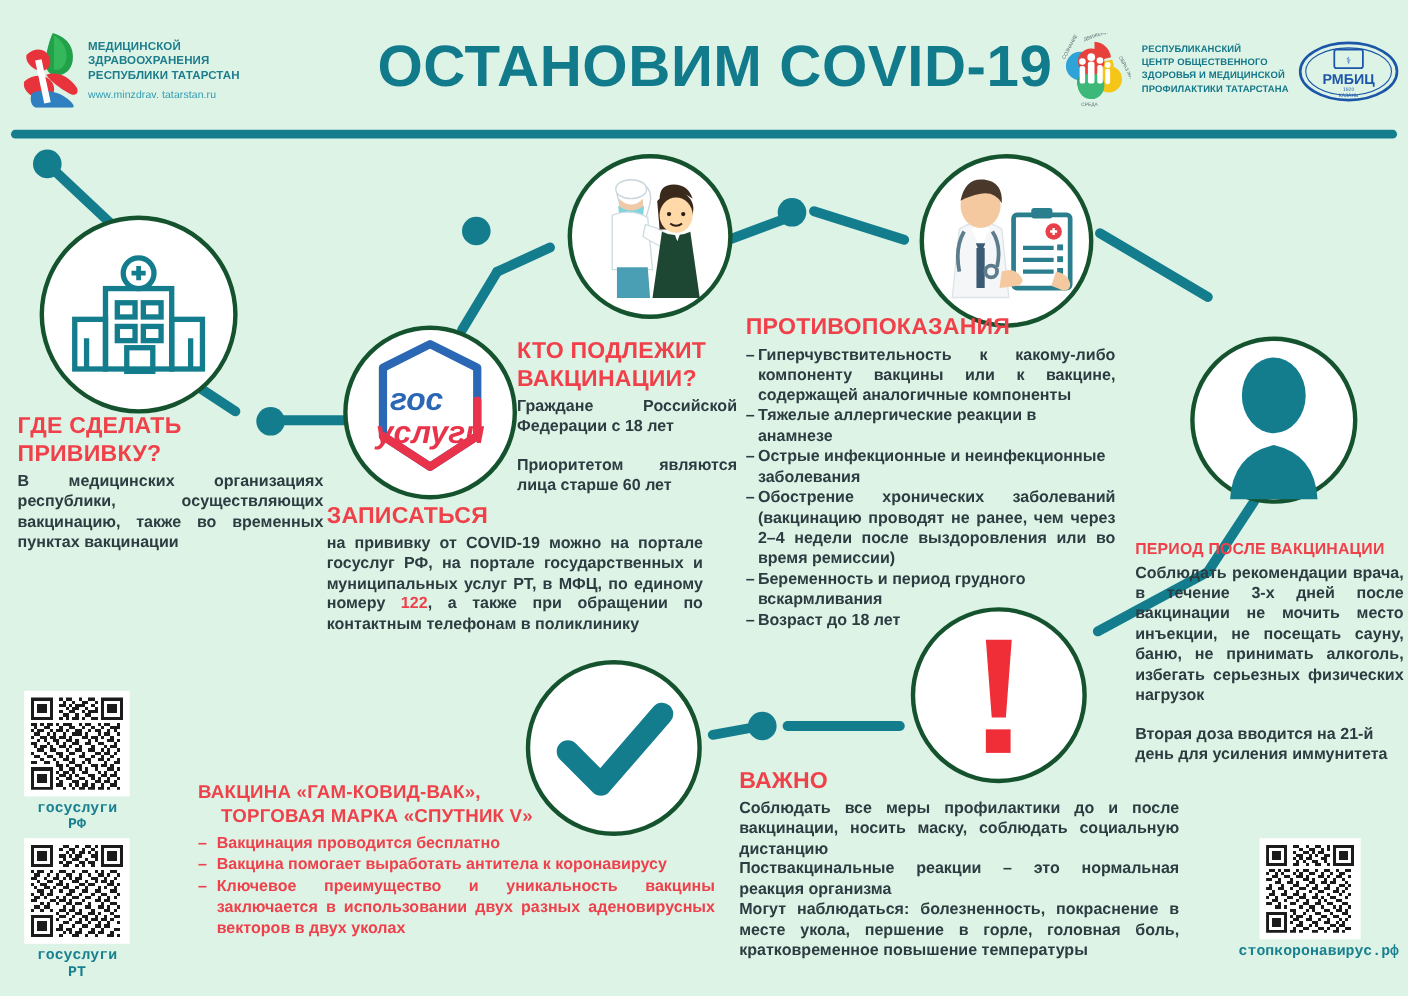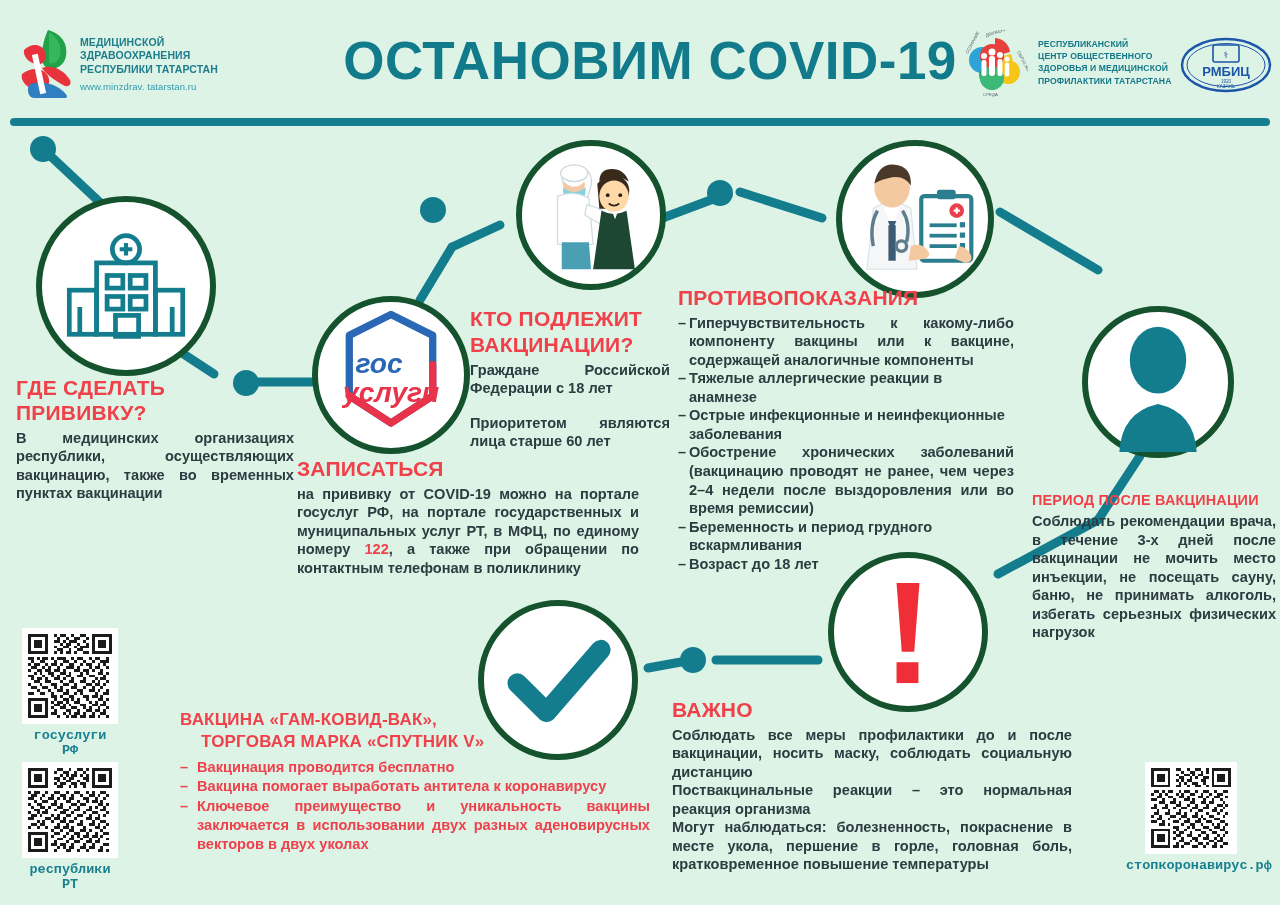--- a/index.html
+++ b/index.html
@@ -39,21 +39,21 @@
 
   
   .rc-logo{position:absolute;left:962px;top:30px;width:66px;height:68px;}
   .rc-text{position:absolute;left:1038px;top:38px;width:150px;
     font-size:8.6px;font-weight:bold;color:#14788a;line-height:1.42;letter-spacing:.1px;}
   .rmbic{position:absolute;left:1180px;top:36px;width:92px;height:58px;}
 
   
   .circ{
     position:absolute;border-radius:50%;
-    background:#ffffff;border:6px solid #14532d;
+    background:#ffffff;border:4px solid #14532d;
     box-sizing:border-box;
   }
   .dot{position:absolute;width:26px;height:26px;border-radius:50%;background:#137d8e;}
 
   
   .blk{position:absolute;}
   .h-red{
     color:#f0414b;font-weight:bold;letter-spacing:.2px;
     font-size:21px;line-height:1.18;margin-bottom:3px;
   }
@@ -303,20 +303,21 @@
         <li>Острые инфекционные и неинфекционные заболевания</li>
         <li style="text-align:justify;">Обострение хронических заболеваний (вакцинацию проводят не ранее, чем через 2–4 недели после выздоровления или во время ремиссии)</li>
         <li>Беременность и период грудного вскармливания</li>
         <li>Возраст до 18 лет</li>
       </ul>
     </div>
 
     <div class="blk" style="left:1032px;top:492px;width:244px;">
       <div class="h-red" style="font-size:14.4px;">ПЕРИОД ПОСЛЕ ВАКЦИНАЦИИ</div>
       <div class="body-t just">Соблюдать рекомендации врача, в течение 3-х дней после вакцинации не мочить место инъекции, не посещать сауну, баню, не принимать алкоголь, избегать серьезных физических нагрузок</div>
+      <div class="body-t" style="margin-top:17px;">Вторая доза вводится на 21-й день для усиления иммунитета</div>
     </div>
 
     <div class="blk" style="left:672px;top:698px;width:400px;">
       <div class="h-red">ВАЖНО</div>
       <div class="body-t just">Соблюдать все меры профилактики до и после вакцинации, носить маску, соблюдать социальную дистанцию</div>
       <div class="body-t just">Поствакцинальные реакции – это нормальная реакция организма</div>
       <div class="body-t just">Могут наблюдаться: болезненность, покраснение в месте укола, першение в горле, головная боль, кратковременное повышение температуры</div>
     </div>
 
     <div class="blk" style="left:180px;top:710px;width:470px;">
@@ -737,21 +738,21 @@
               <rect x="25" y="27" width="1" height="1"></rect>
             <rect x="9" y="28" width="1" height="1"></rect>
               <rect x="13" y="28" width="2" height="1"></rect>
               <rect x="17" y="28" width="1" height="1"></rect>
               <rect x="20" y="28" width="1" height="1"></rect>
               <rect x="24" y="28" width="2" height="1"></rect>
               <rect x="27" y="28" width="1" height="1"></rect>
           </g>
         </svg>
       </div>
-      <div class="qr-label">республики РТ</div>
+      <div class="qr-label">госуслуги РТ</div>
     </div>
 
     <div class="blk" style="left:1126px;top:762px;width:130px;">
       <div class="qr-box" style="width:92px;margin:0 auto;">
         <svg viewBox="0 0 29 29" style="width:80px;height:80px;display:block;shape-rendering:crispEdges;">
           <rect width="29" height="29" fill="#ffffff"></rect>
           <g fill="#1b1b1b">
             <path d="M0 0h7v7h-7z"></path>
               <path d="M1 1h5v5h-5z" fill="#ffffff"></path>
               <path d="M2 2h3v3h-3z"></path>

